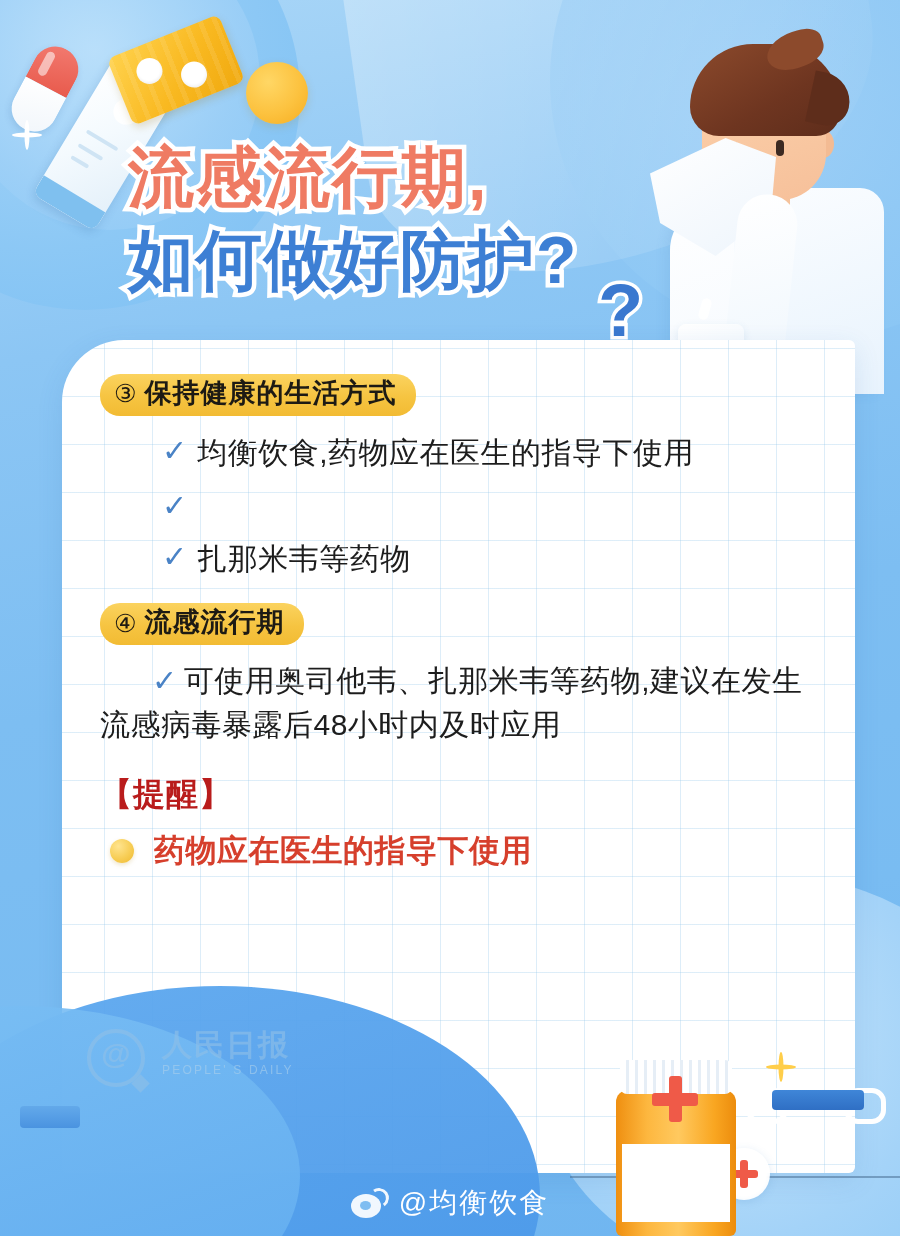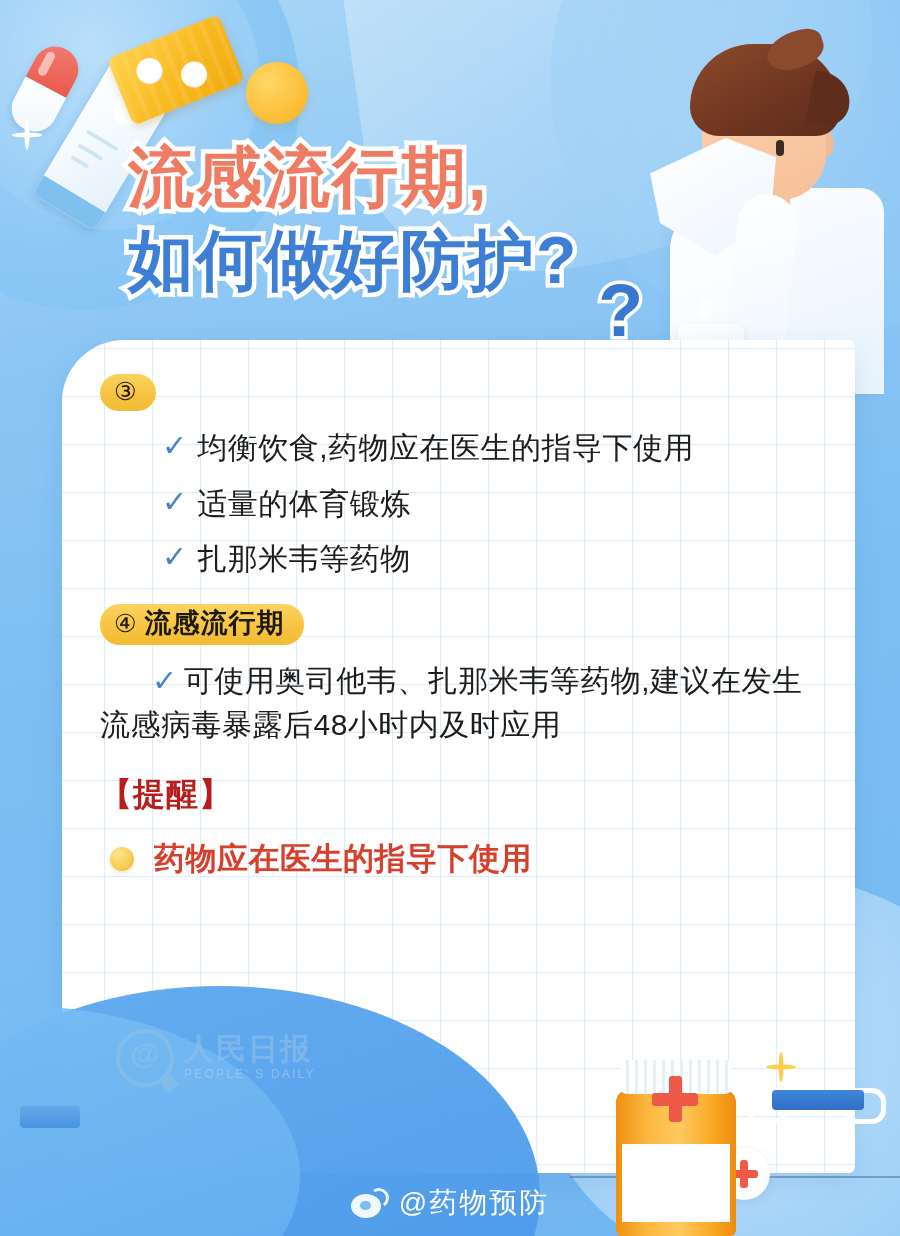--- a/index.html
+++ b/index.html
@@ -151,34 +151,34 @@
   .tick{color:#4a83c6;font-size:30px;line-height:1.05;font-weight:bold;flex:none;}
   .tick-text{font-size:30px;color:#1d1d1d;line-height:1.22;letter-spacing:.5px;}
 
   .para{font-size:30px;color:#1d1d1d;line-height:1.46;letter-spacing:.5px;margin:14px 0 0 0;}
   .para .tick{display:inline;font-size:30px;margin-right:6px;}
   .para-indent{text-indent:52px;}
 
   
   .remind-title{font-family:"Liberation Serif","DejaVu Serif",serif;font-size:32px;font-weight:bold;
     color:#b91c1c;margin:26px 0 0 0;letter-spacing:1px;}
-  .remind-list{position:relative;margin:20px 0 0 0;}
+  .remind-list{position:relative;margin:12px 0 0 0;}
   .dotline{position:absolute;left:20px;top:18px;bottom:54px;width:3px;
     background-image:linear-gradient(to bottom,#e8c85c 50%,transparent 50%);
     background-size:3px 9px;}
   .remind-item{position:relative;padding-left:54px;margin-bottom:6px;}
   .r-dot{position:absolute;left:10px;top:10px;width:24px;height:24px;border-radius:50%;
     background:radial-gradient(circle at 35% 30%,#ffe48f 0%,#f7cd55 55%,#eeb92f 100%);
     box-shadow:0 2px 4px rgba(180,140,30,.22);}
   .r-text{font-family:"Liberation Serif","DejaVu Serif",serif;font-size:31px;line-height:1.42;
     color:#1b1b1b;letter-spacing:.5px;}
   .r-red{color:#d63f2c;font-weight:bold;}
 
   
-  .logo{position:absolute;left:54px;bottom:86px;display:flex;align-items:center;gap:10px;z-index:3;
+  .logo{position:absolute;left:25px;bottom:86px;display:flex;align-items:flex-start;gap:17px;z-index:3;
     opacity:.62;}
   .logo-at{position:relative;width:50px;height:50px;border:4px solid #8fc0e8;border-radius:50%;
     color:#8fc0e8;font-size:30px;line-height:42px;text-align:center;font-weight:bold;}
   .logo-at:after{content:"";position:absolute;right:-6px;bottom:-7px;width:13px;height:13px;
     background:#8fc0e8;transform:rotate(45deg);}
   .logo-txt{display:flex;flex-direction:column;}
   .logo-cn{font-size:30px;font-weight:bold;color:#8fc0e8;letter-spacing:2px;line-height:1.05;}
   .logo-en{font-size:12px;color:#a9cfec;letter-spacing:2.2px;line-height:1.5;}
 
   
@@ -285,29 +285,29 @@
   </div>
 
   <div class="card">
     <div class="grid"></div>
 
     <div class="card-inner">
 
       
       <div class="sec-head">
         <span class="sec-num">③</span>
+        <span class="sec-title">保持健康的生活方式</span>
       </div>
 
       <div class="tick-row">
         <span class="tick">✓</span>
         <span class="tick-text">均衡饮食,药物应在医生的指导下使用</span>
       </div>
       <div class="tick-row">
         <span class="tick">✓</span>
-        <span class="tick-text">适量的体育锻炼</span>
       </div>
       <div class="tick-row">
         <span class="tick">✓</span>
         <span class="tick-text">扎那米韦等药物</span>
       </div>
 
       
       <div class="sec-head" style="margin-top:26px">
         <span class="sec-num">④</span>
         <span class="sec-title">流感流行期</span>
@@ -364,16 +364,16 @@
         <span class="cross-v"></span>
         <span class="cross-h"></span>
       </div>
   </div>
 
   <div class="watermark">
     <div class="wb-icon">
       <div class="eye"></div>
         <div class="arc"></div>
     </div>
-    <span class="wm-text">@药物预防</span>
+    <span class="wm-text">@均衡饮食</span>
   </div>
 
 </div>
 
 </body></html>

